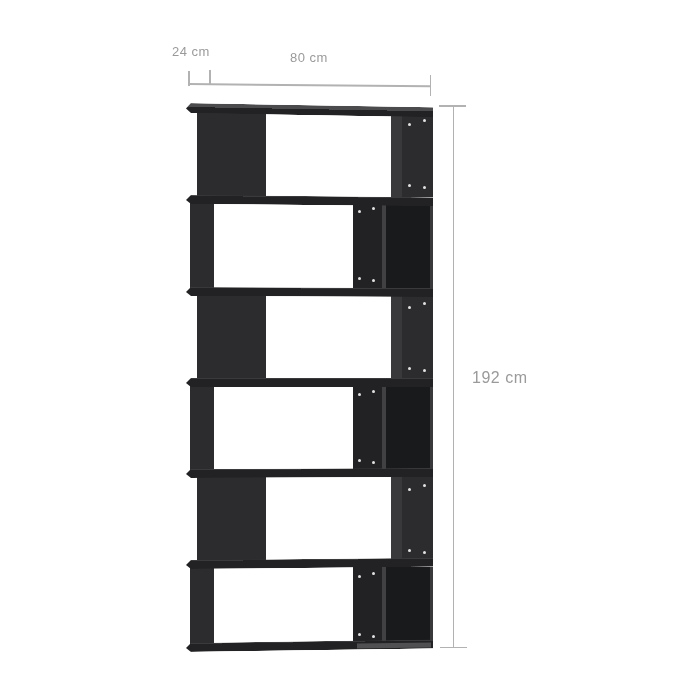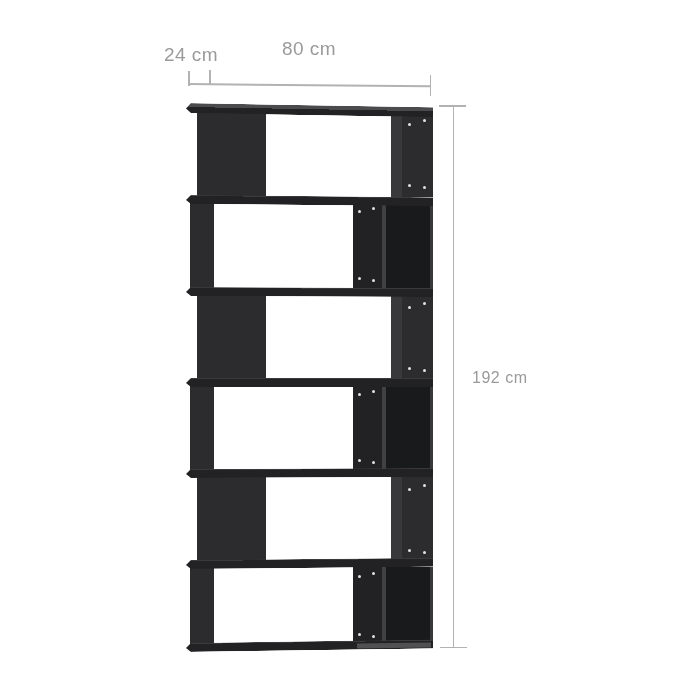--- a/index.html
+++ b/index.html
@@ -5,28 +5,28 @@
   html,body{margin:0;padding:0;background:#fff;}
   #stage{
     position:relative;width:700px;height:700px;overflow:hidden;
     background:var(--background-color,#fff);
     font-family:"Liberation Sans",sans-serif;
   }
   
   .dim{position:absolute;background:var(--annotation-line-color,#b2b2b2);}
   .dim-label{
     position:absolute;color:var(--annotation-text-color,#9a9a9a);
-    font-size:19px;letter-spacing:.5px;white-space:nowrap;
+    font-size:13px;letter-spacing:.5px;white-space:nowrap;
   }
   #dim-width-line{left:188px;top:83px;width:242px;height:1.5px;transform:rotate(.55deg);transform-origin:0 50%;}
   #tick-depth-left{left:188px;top:71px;width:1.5px;height:15px;}
   #tick-depth-right{left:209px;top:70px;width:1.5px;height:15px;}
   #tick-width-right{left:429.5px;top:75px;width:1.5px;height:21px;}
   #label-depth{left:191px;top:44px;transform:translateX(-50%);}
-  #label-width{left:309px;top:38px;transform:translateX(-50%);}
+  #label-width{left:309px;top:50px;transform:translateX(-50%);}
   #dim-height-line{left:452.5px;top:106px;width:1.5px;height:542px;}
   #bar-height-top{left:439px;top:105px;width:27px;height:1.5px;}
   #bar-height-bottom{left:440px;top:646.5px;width:27px;height:1.5px;}
   #label-height{left:472px;top:369px;font-size:16px;}
 
   
   #bookcase{position:absolute;left:186px;top:103px;width:247px;height:550px;}
   .board{
     position:absolute;left:0;width:247px;height:9px;
     background:linear-gradient(180deg,#3a3a3c 0,#3a3a3c 1px,var(--panel-dark-color,#222224) 1px);

